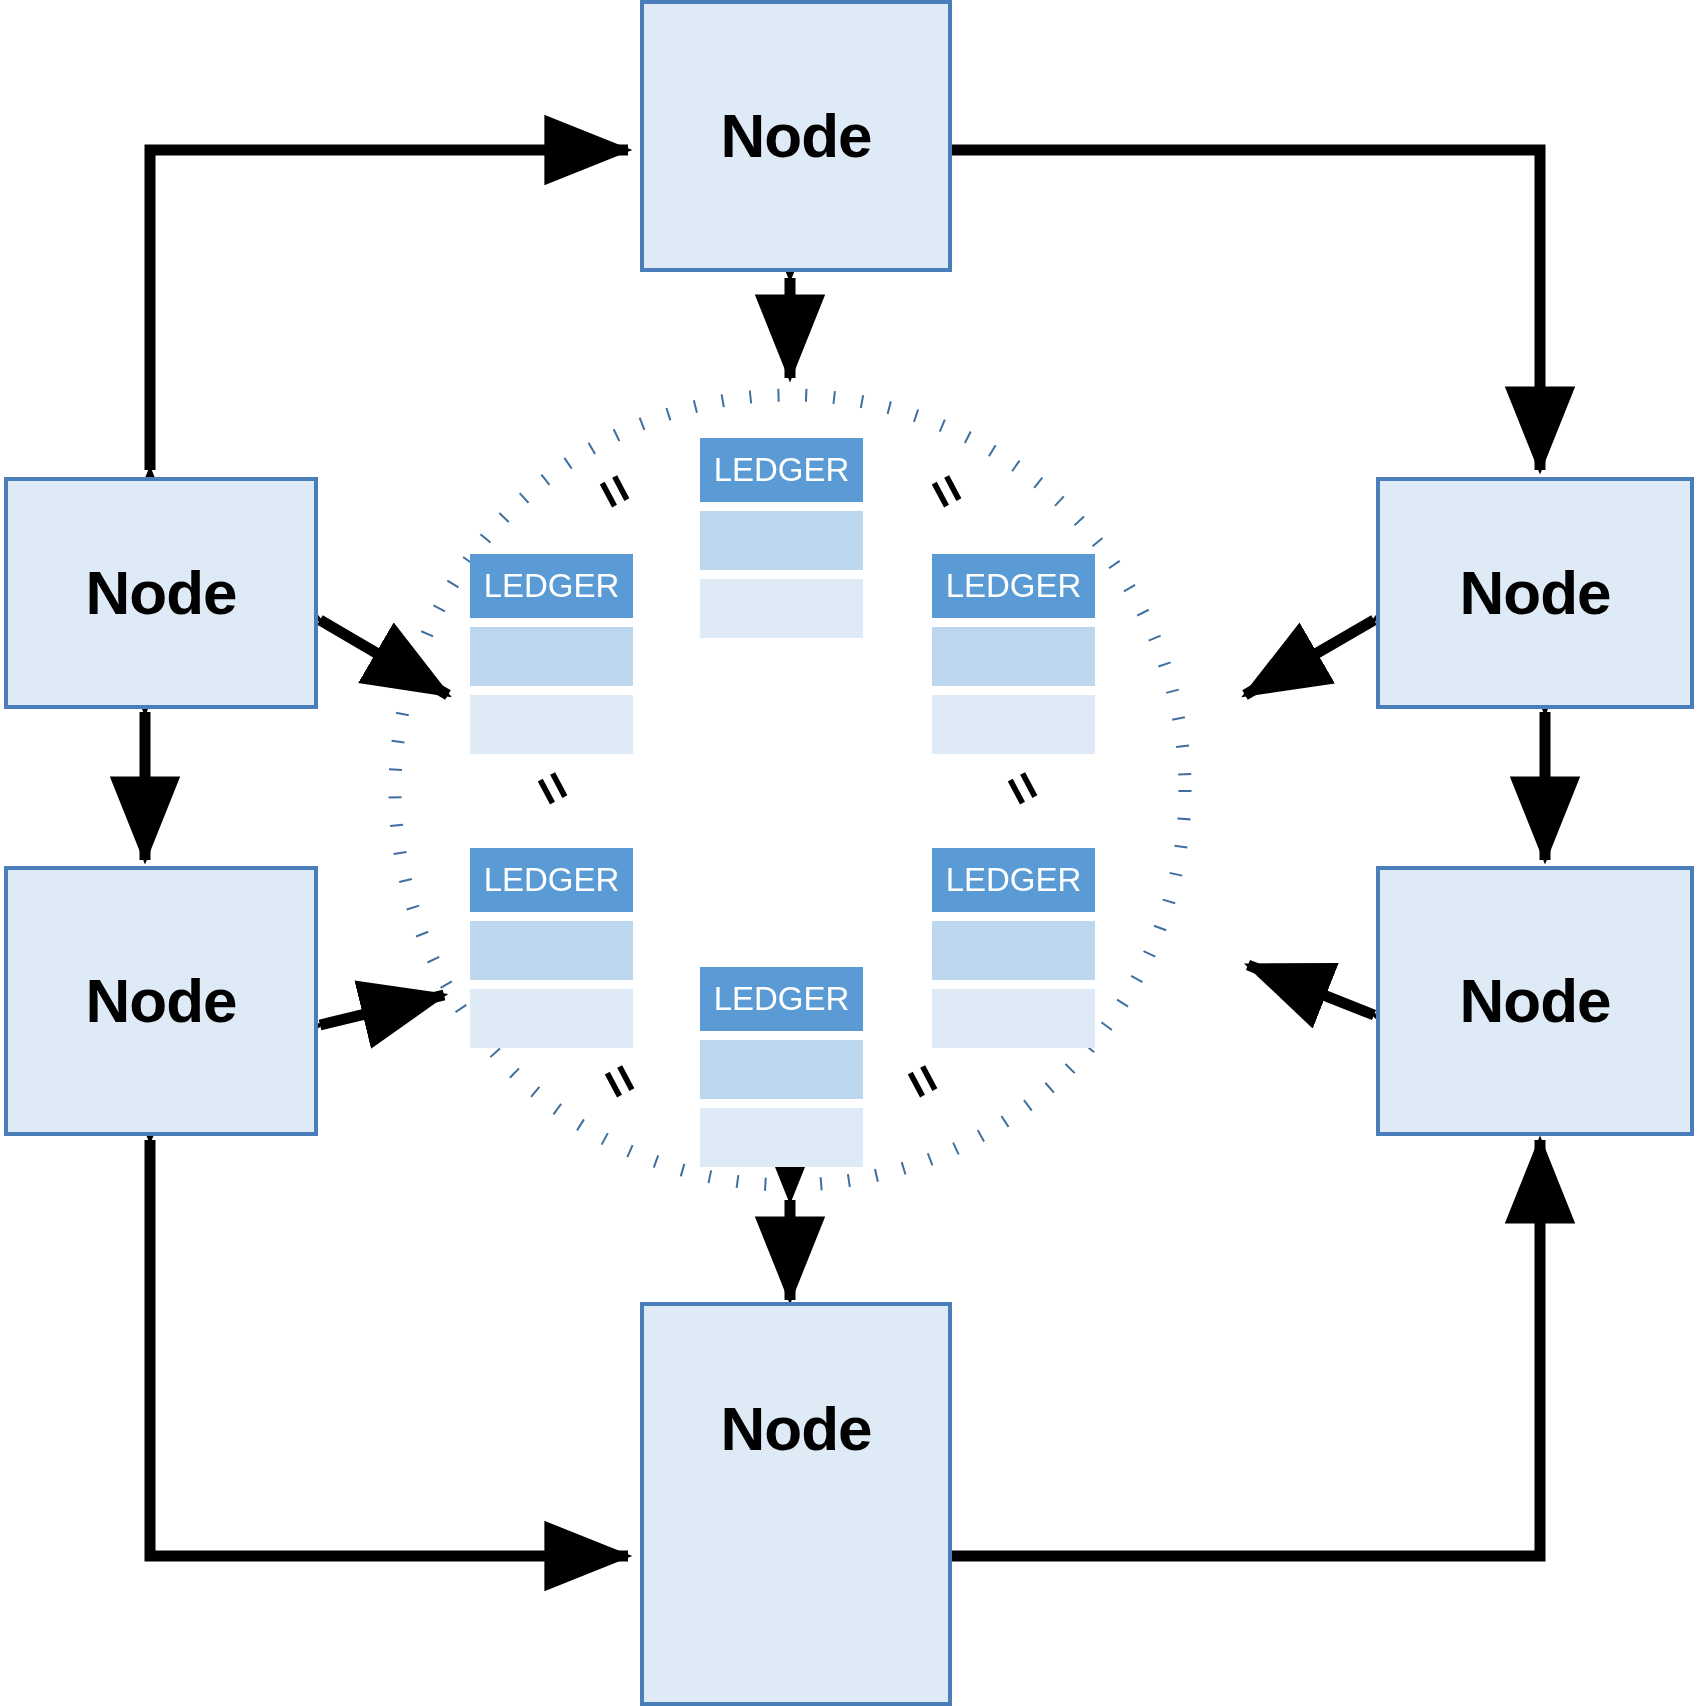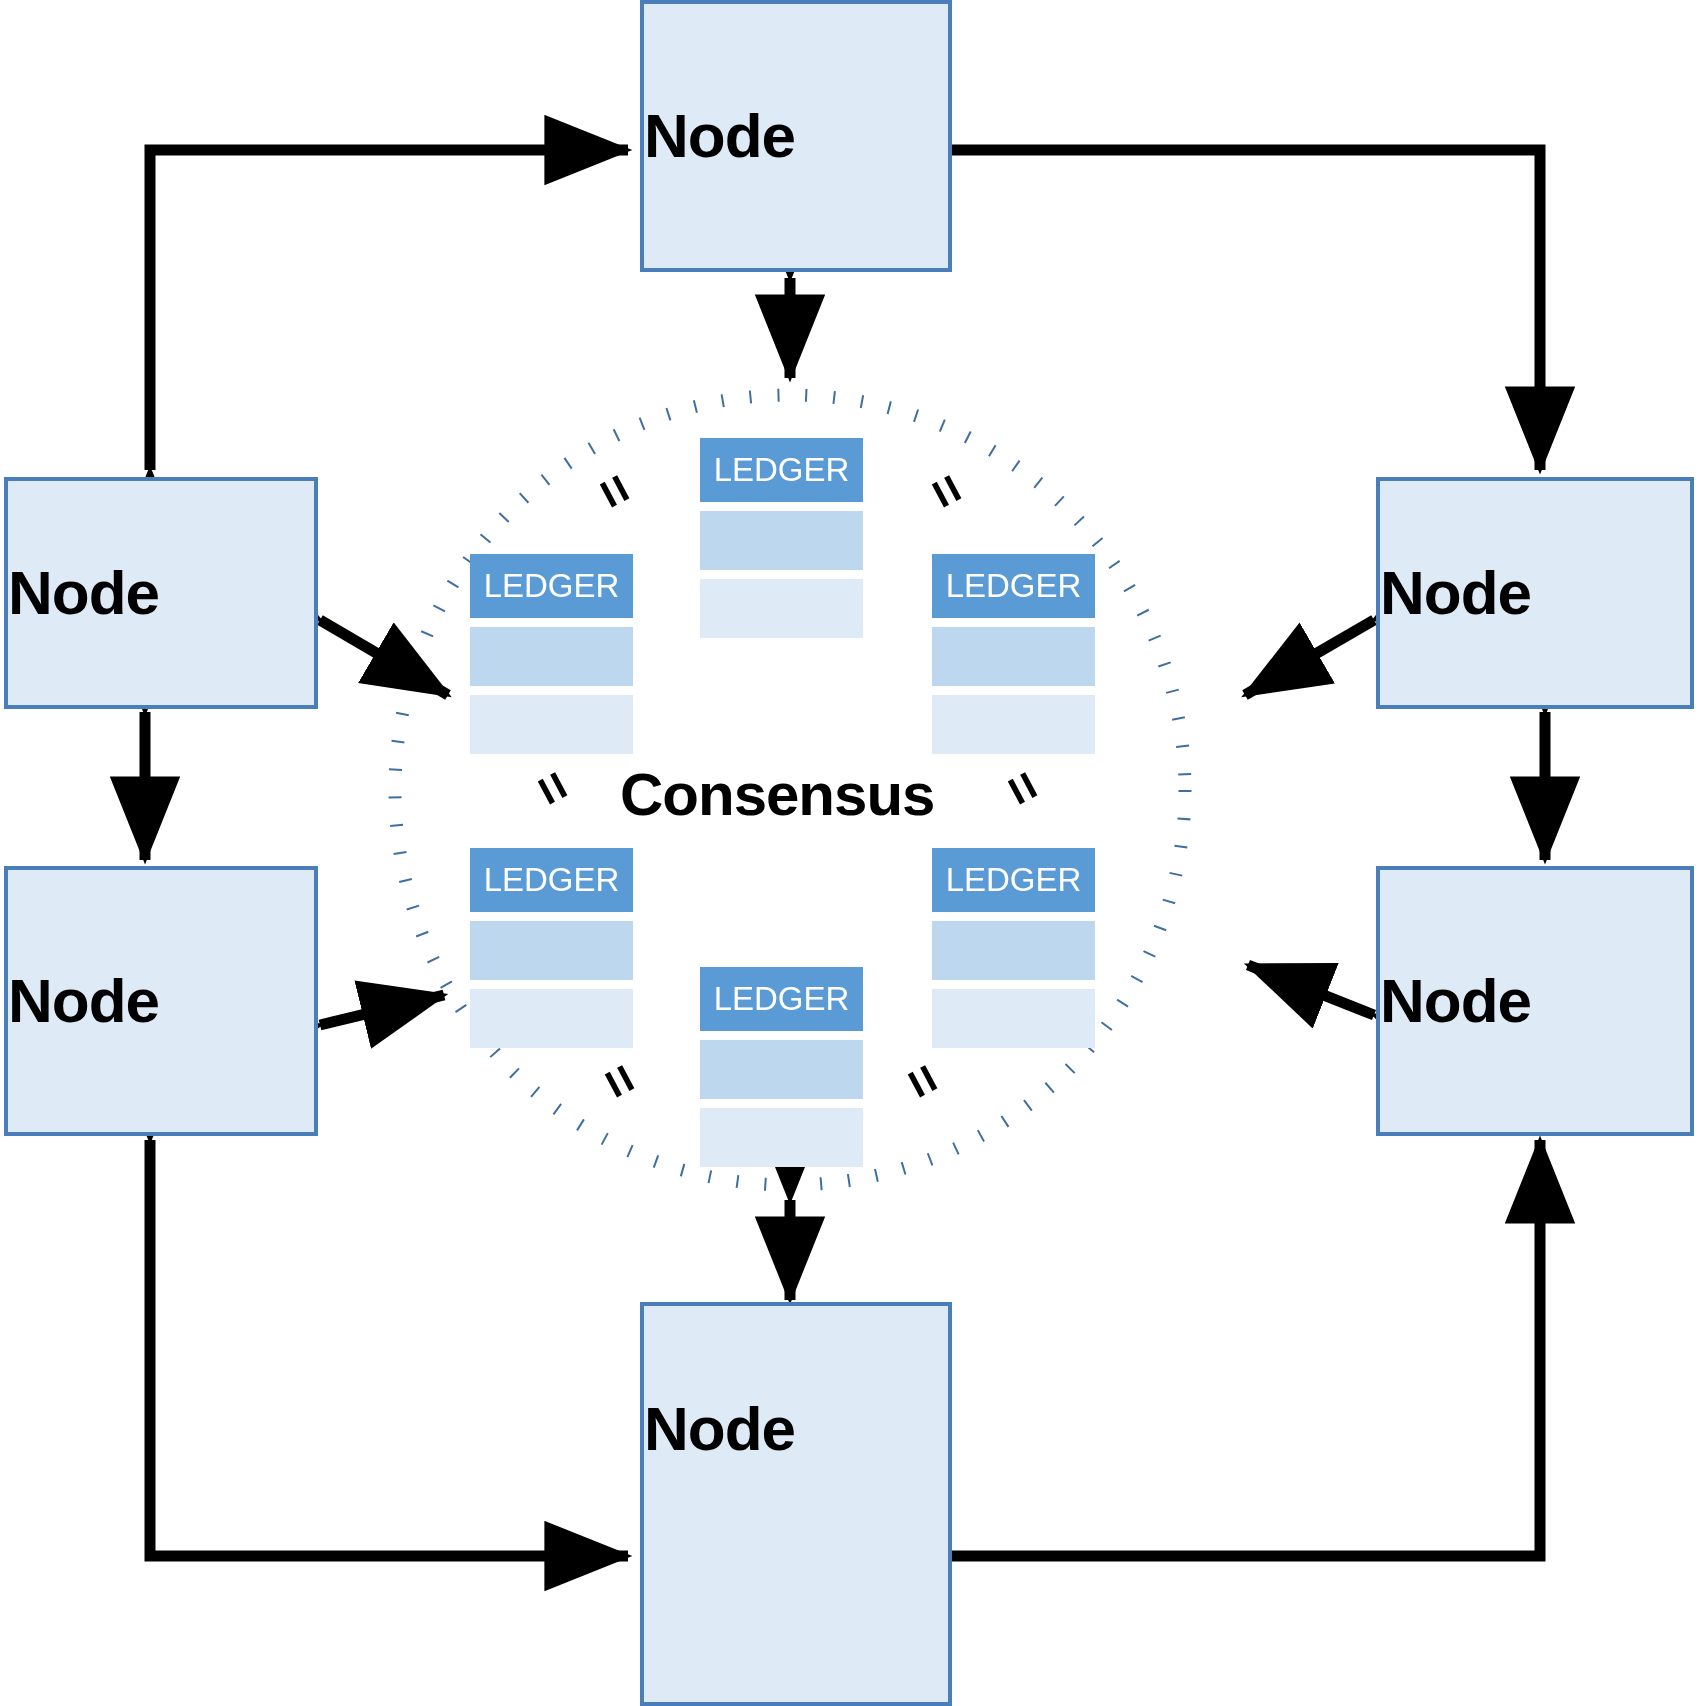--- a/index.html
+++ b/index.html
@@ -17,21 +17,21 @@
     background: #ffffff;
     overflow: hidden;
   }
   .node-box {
     position: absolute;
     box-sizing: border-box;
     background: #DEEBF7;
     border: 4px solid #4A7EBB;
     display: flex;
     align-items: center;
-    justify-content: flex-start;
+    justify-content: center;
   }
   .node-label {
     font-family: "Liberation Sans", sans-serif;
     font-weight: bold;
     font-size: 62px;
     color: #000000;
     letter-spacing: -1px;
     line-height: 1;
   }
   .svg-layer {
@@ -181,21 +181,20 @@
     <div class="ledger-row-mid"></div>
     <div class="ledger-row-light"></div>
   </div>
 
   <div class="ledger" style="left:700px; top:967px;">
     <div class="ledger-header">LEDGER</div>
     <div class="ledger-row-mid"></div>
     <div class="ledger-row-light"></div>
   </div>
 
-  <div class="consensus-label" style="left:620px; top:760px;">Consensus</div>
 
   <div class="equals-mark" style="left:600px; top:465px;">=</div>
   <div class="equals-mark" style="left:932px; top:465px;">=</div>
   <div class="equals-mark" style="left:538px; top:762px;">=</div>
   <div class="equals-mark" style="left:1008px; top:762px;">=</div>
   <div class="equals-mark" style="left:605px; top:1055px;">=</div>
   <div class="equals-mark" style="left:908px; top:1055px;">=</div>
 
 </div>
 

